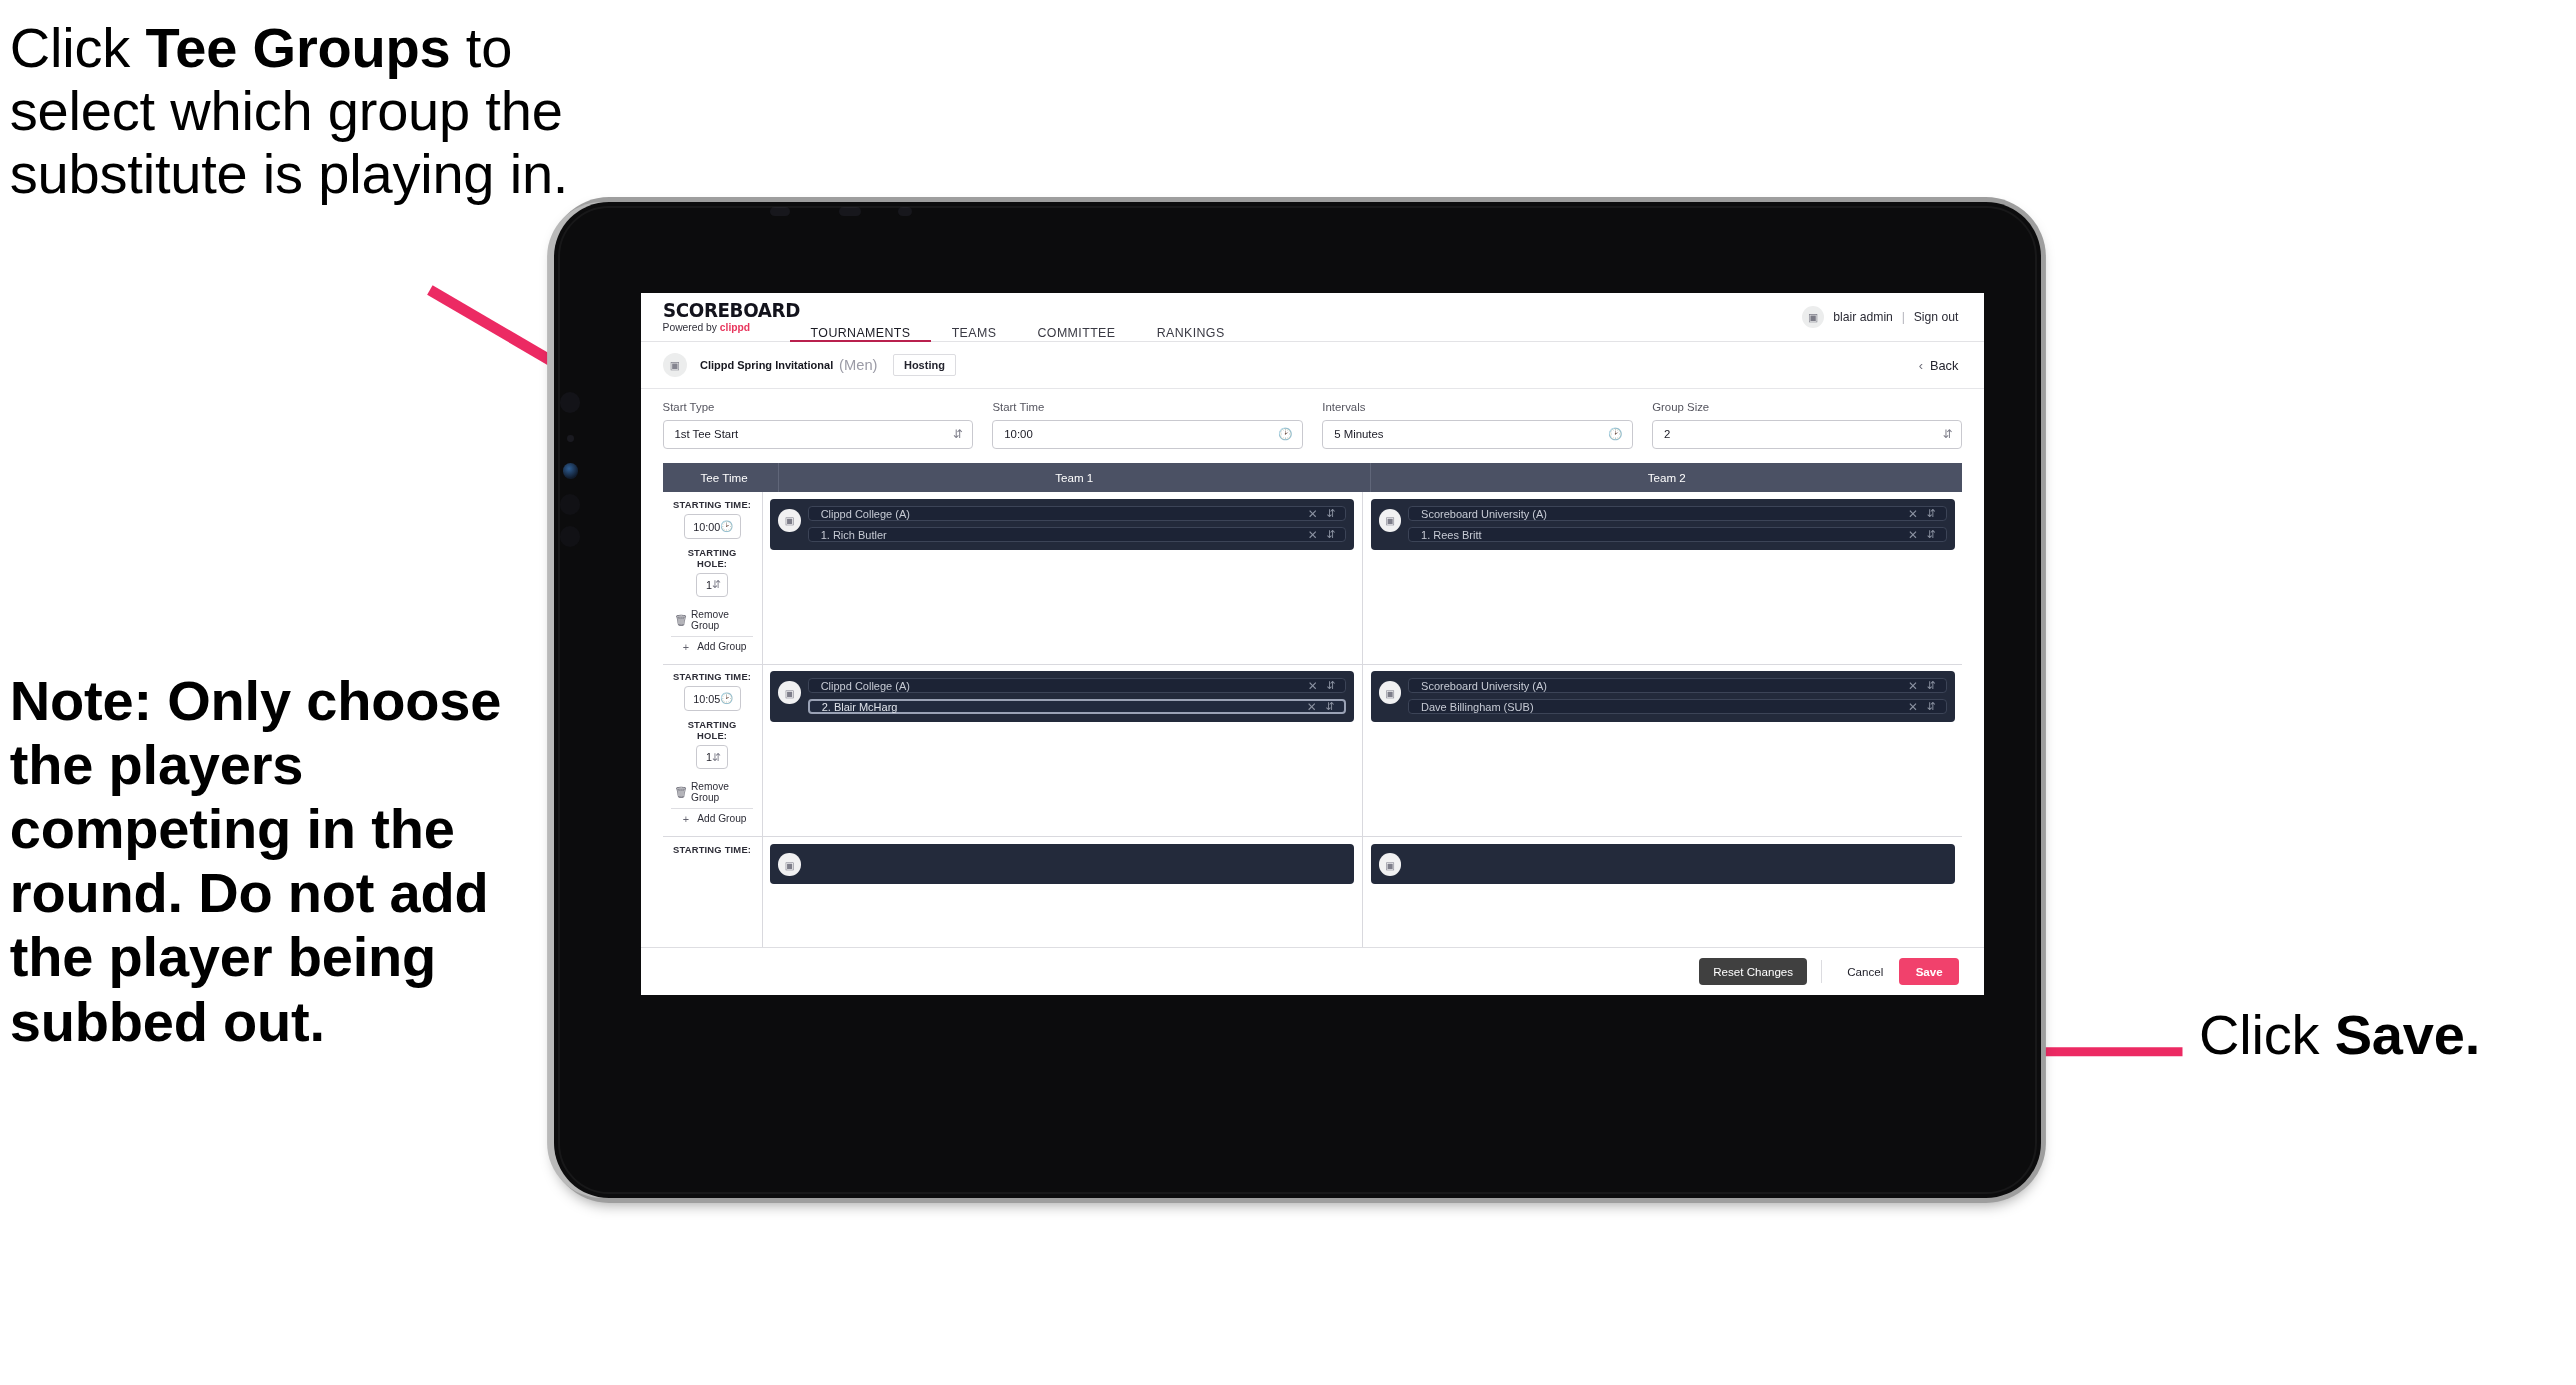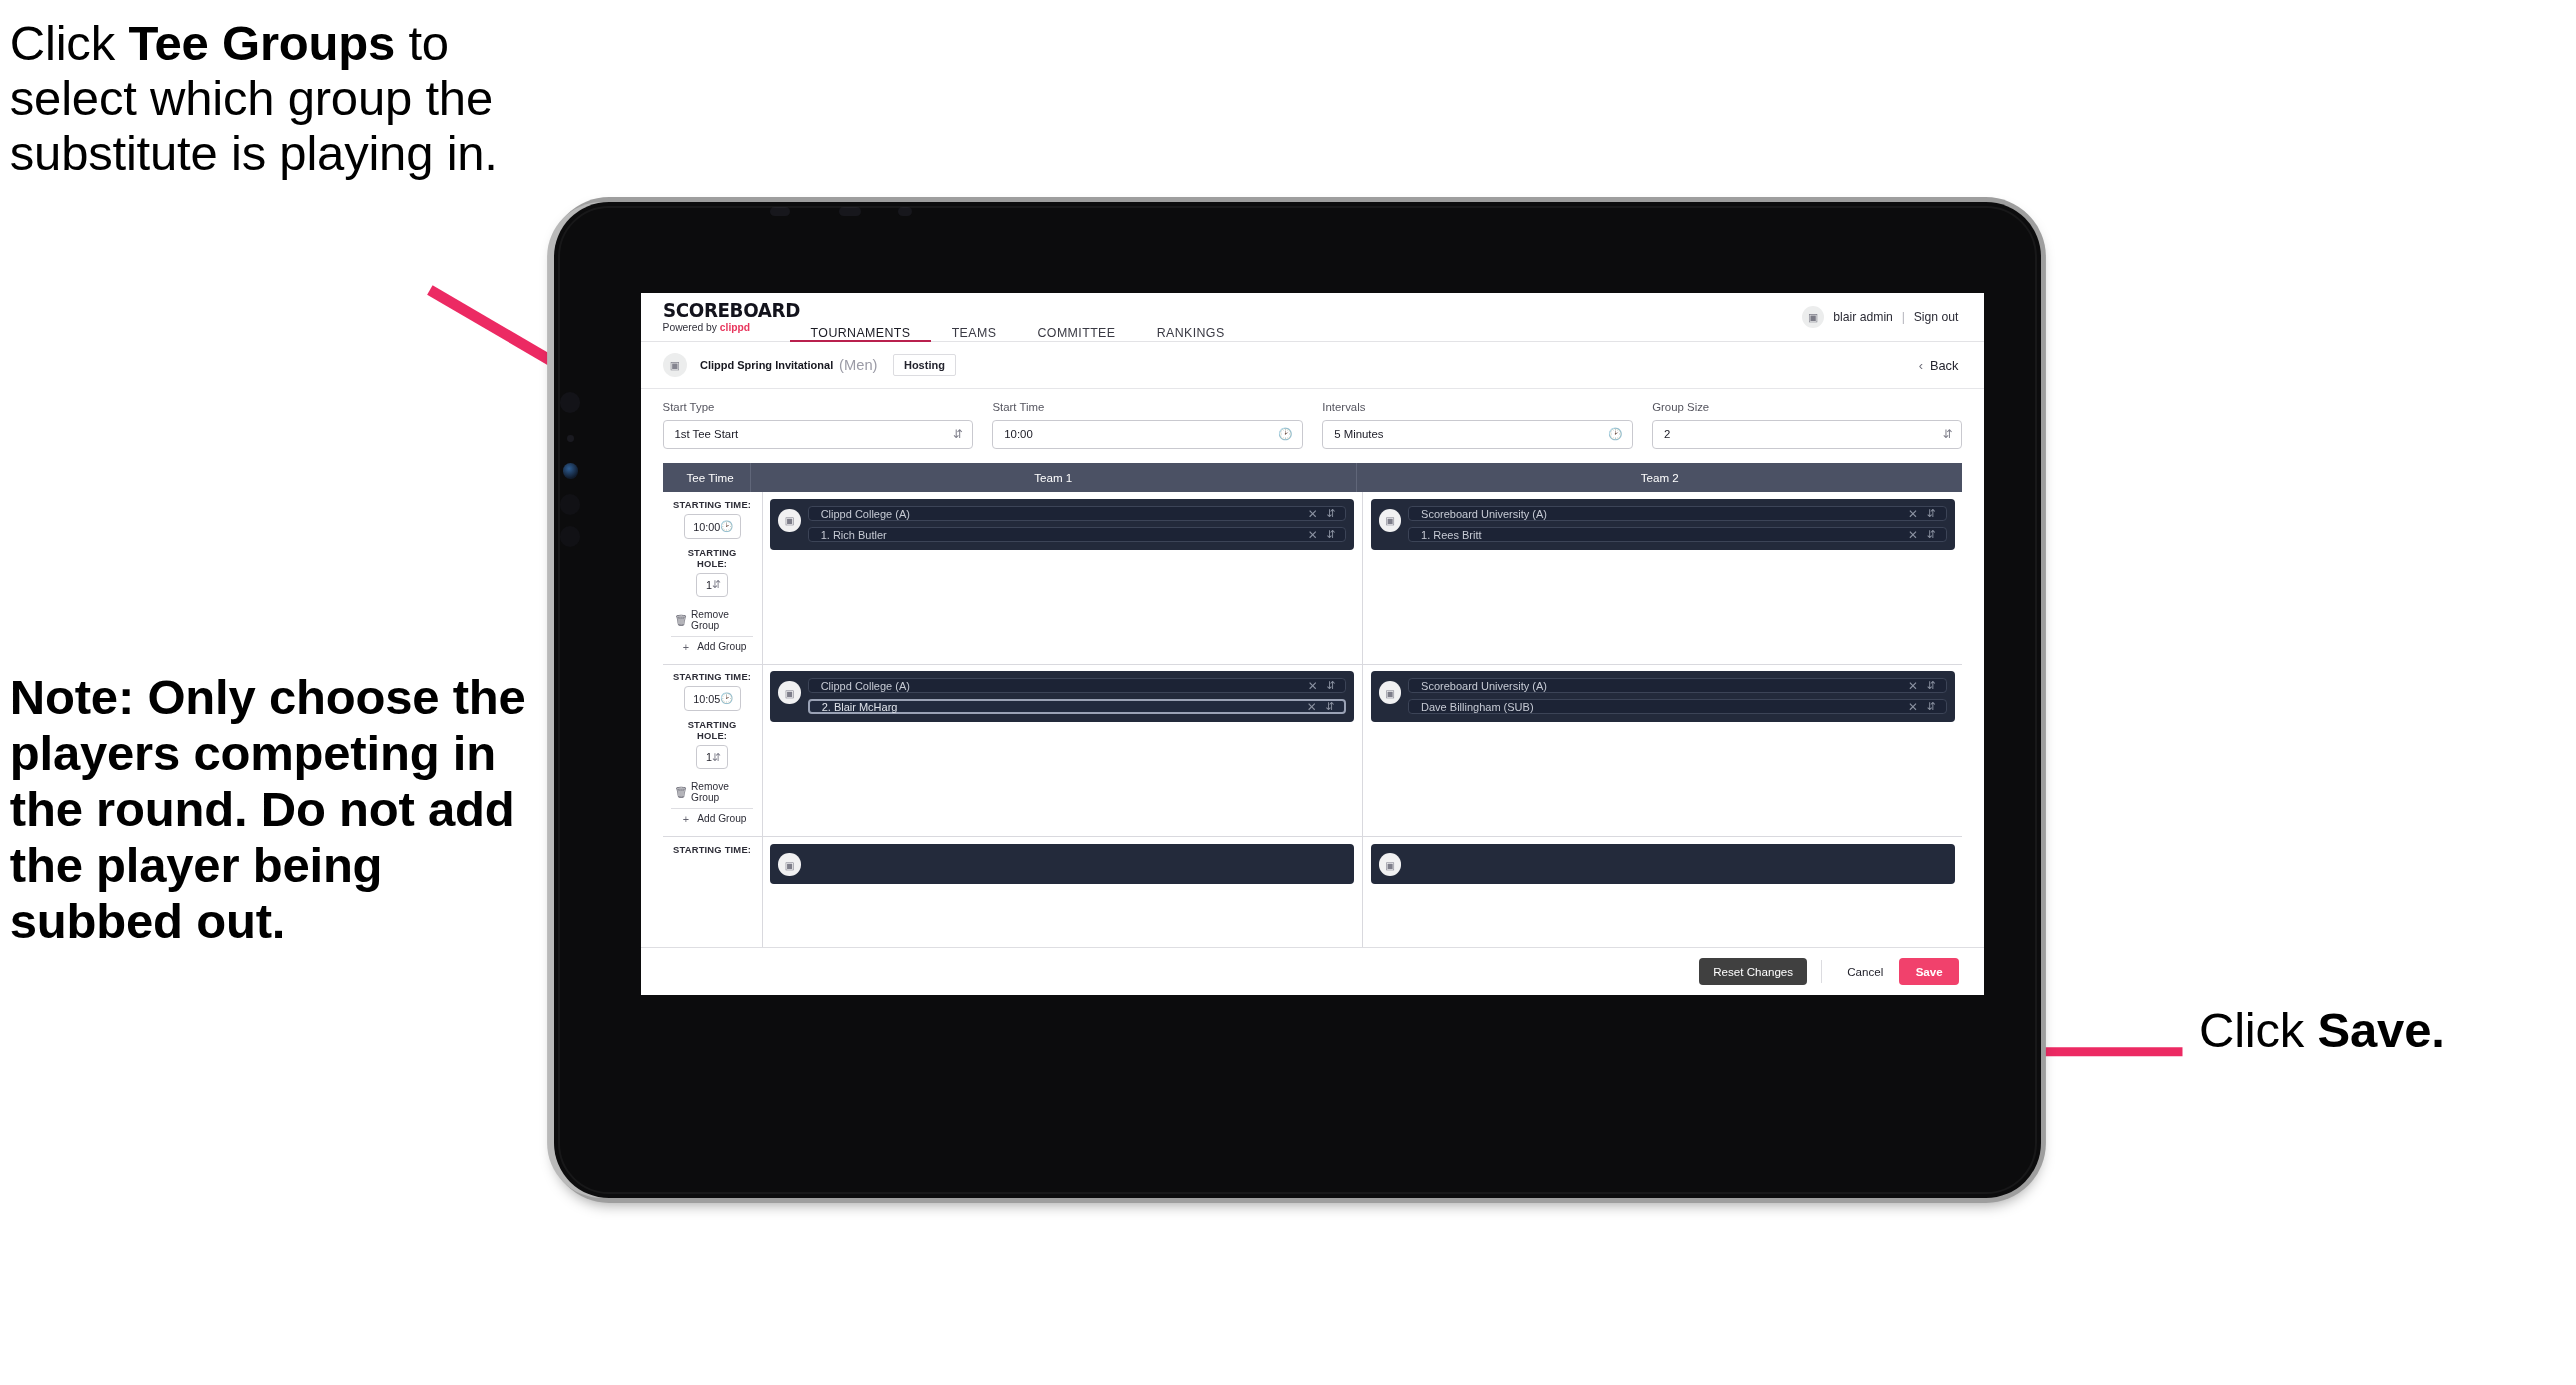--- a/index.html
+++ b/index.html
@@ -8,21 +8,21 @@
     background: #ffffff;
     font-family: "Liberation Sans", sans-serif;
     position: relative;
     overflow: hidden;
   }
 
   
   .annot {
     position: absolute;
     color: #000;
-    font-size: 49px;
+    font-size: 56px;
     line-height: 1.13;
     letter-spacing: -0.2px;
   }
   .annot b { font-weight: 700; }
   #annot-top    { left: 9.8px;  top: 15.7px;  width: 575px; }
   #annot-note   { left: 9.8px;  top: 669px; width: 551px; font-weight: 700; line-height: 1.145; }
   #annot-save   { left: 2199px; top: 1003px; width: 354px; white-space: nowrap; }
 
   .arrow-layer { position: absolute; left: 0; top: 0; width: 2576px; height: 1385px; pointer-events: none; }
 
@@ -204,21 +204,21 @@
     height: 29.5px;
     flex: none;
     margin: 0 21.6px;
   }
   .thead .th {
     display: flex; align-items: center; justify-content: center;
     font-size: 11.6px;
     border-right: 1px solid #606679;
   }
   .thead .th:last-child { border-right: none; }
-  .th.tt   { width: 88px; flex: none; padding-left: 8px; }
+  .th.tt   { width: 116px; flex: none; padding-left: 8px; }
   .th.team { flex: 1; text-align: right; }
 
   
   .tbody {
     flex: 1;
     margin: 0 21.6px;
     overflow: hidden;
     position: relative;
   }
   .trow {

